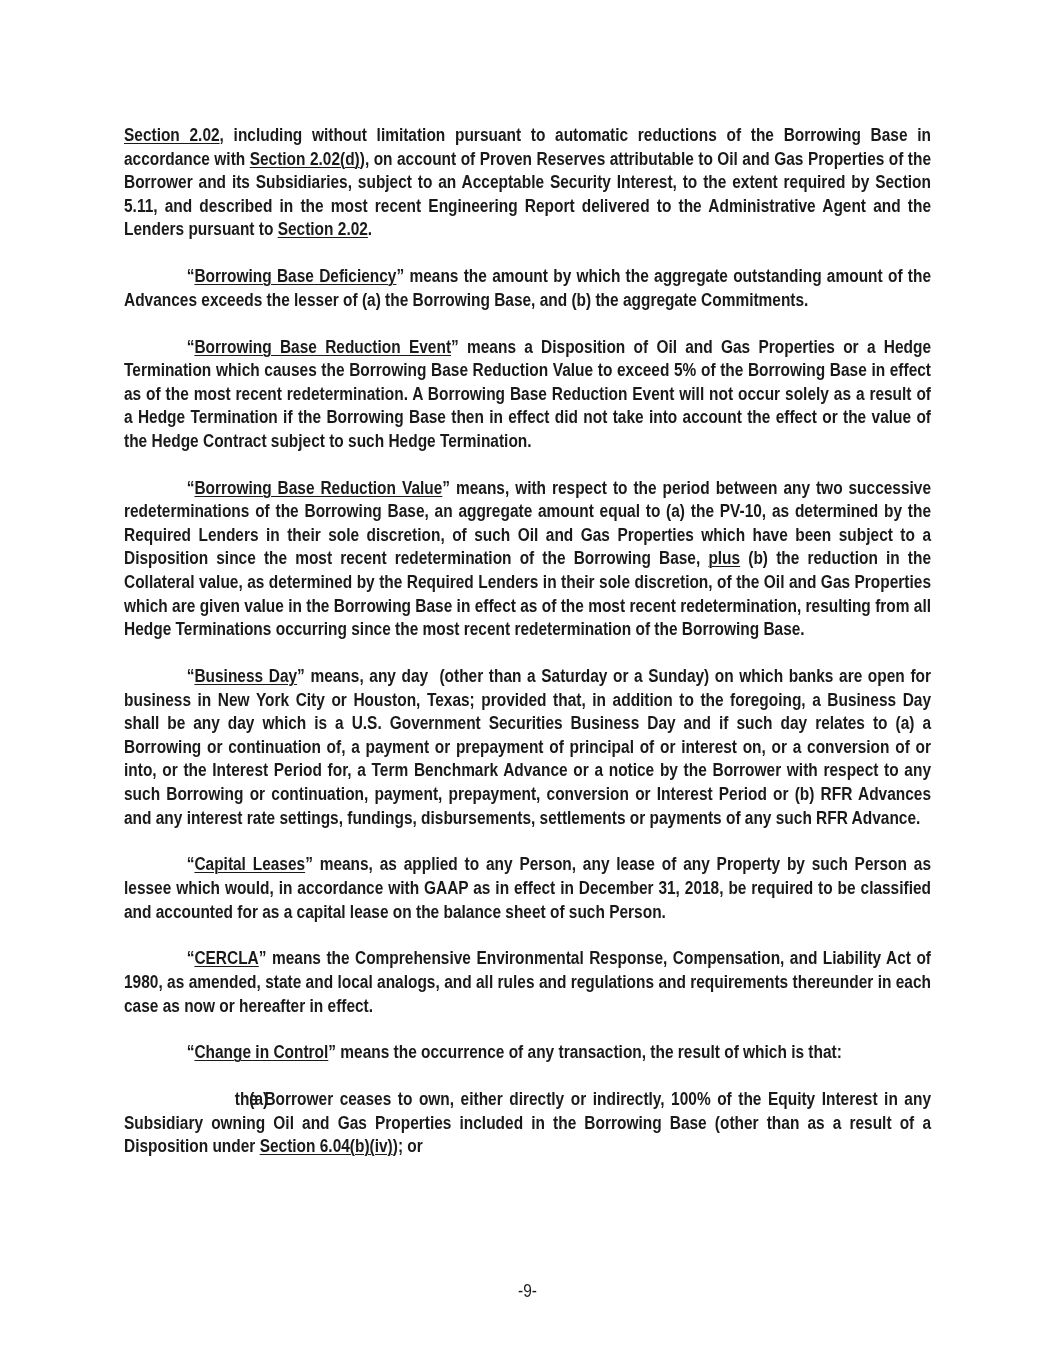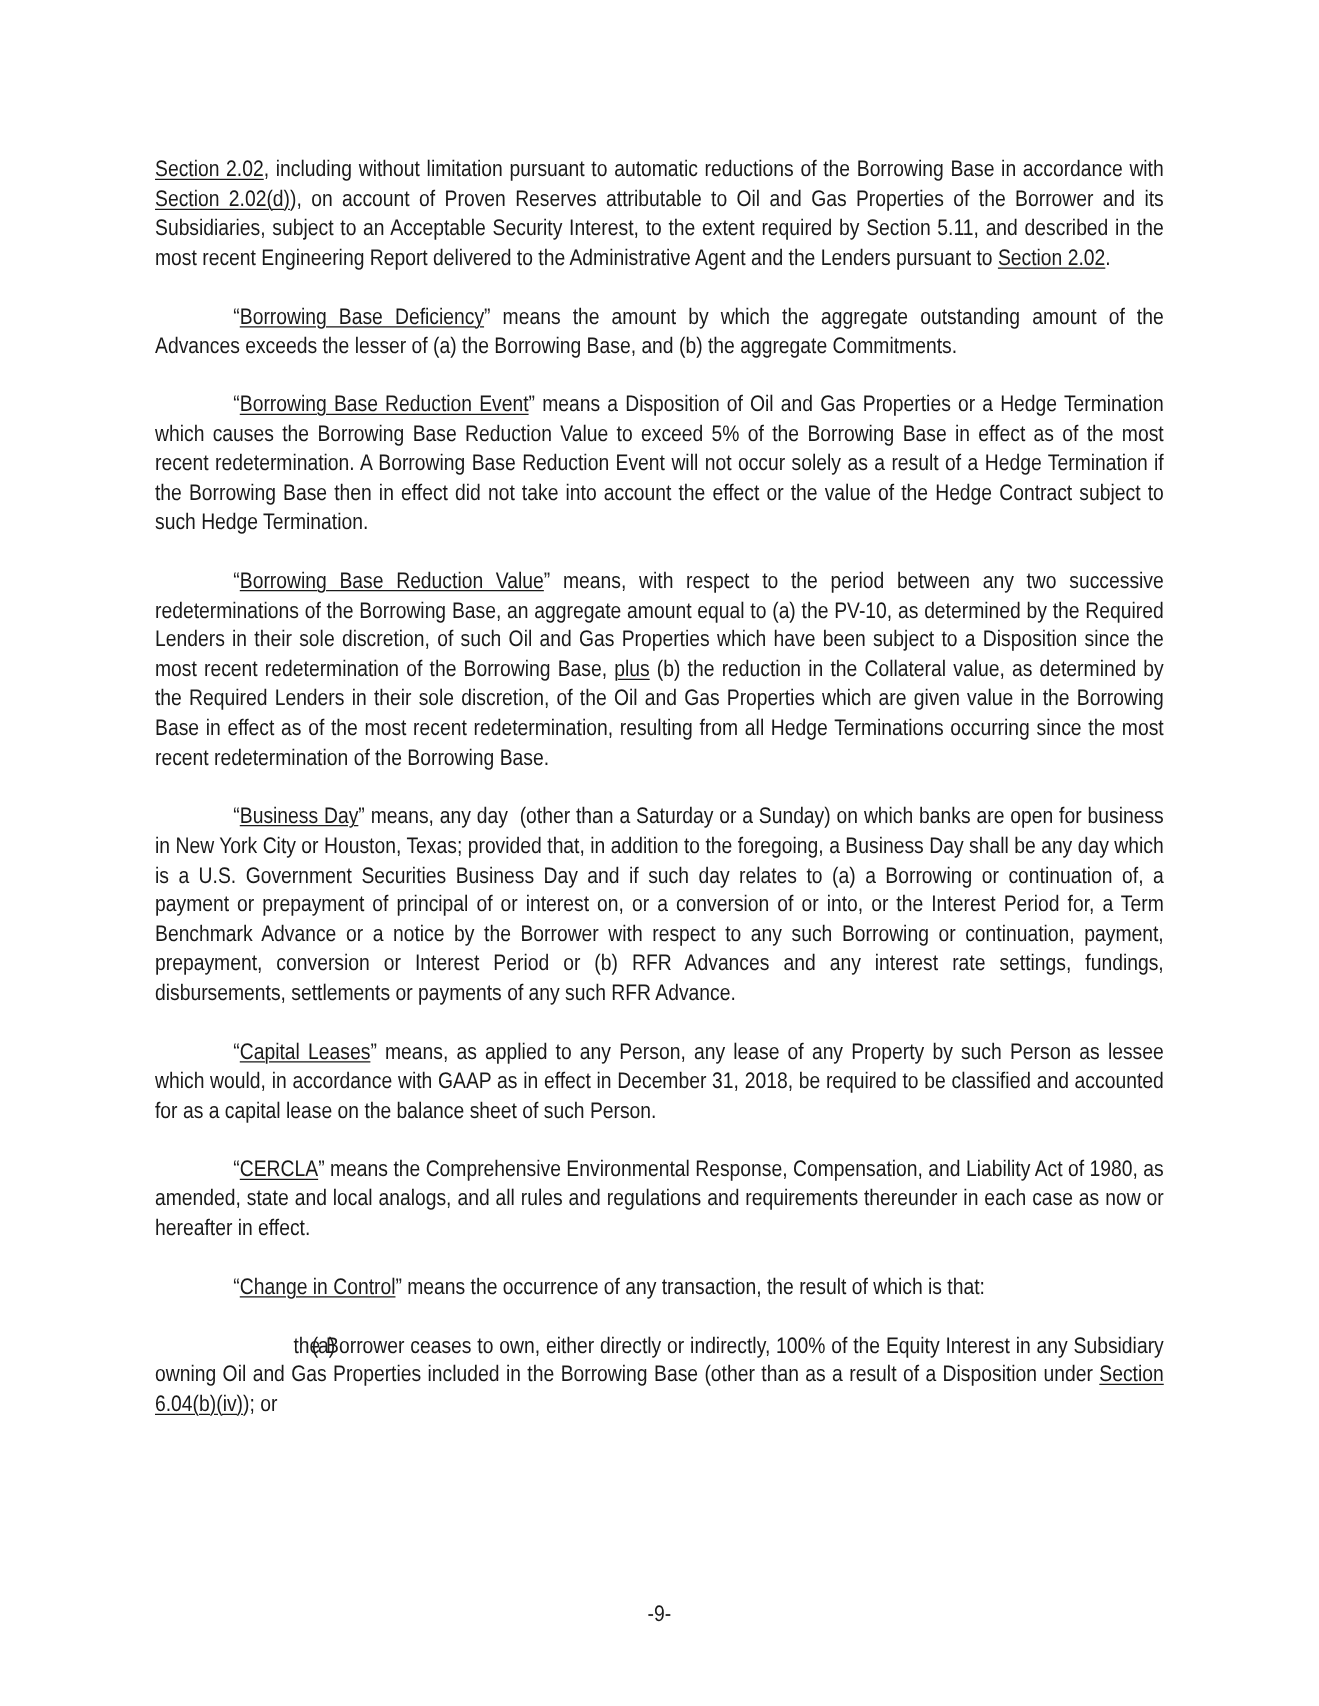--- a/index.html
+++ b/index.html
@@ -12,20 +12,21 @@
     height: 1365px;
     position: relative;
     overflow: hidden;
   }
   .page {
     position: absolute;
     left: 124px;
     top: 124px;
     width: 807px;
     color: #1a1a1a;
+    font-weight: bold;
   }
   .scaler {
     width: 940px;              
     transform: scaleX(0.8585);
     transform-origin: 0 0;
     font-family: "Liberation Sans", sans-serif;
     font-size: 18px;
     line-height: 23.6px;
   }
   p {

